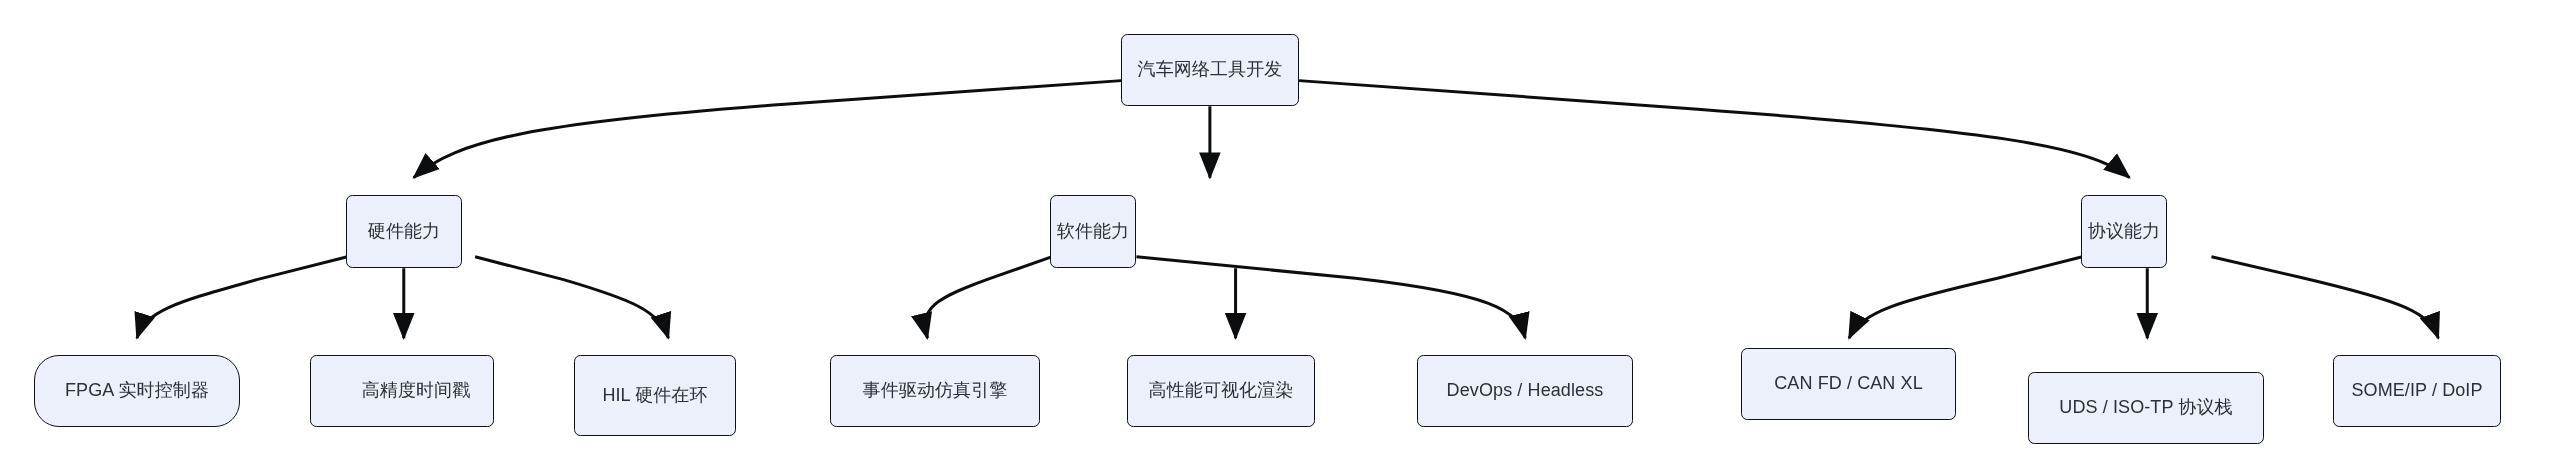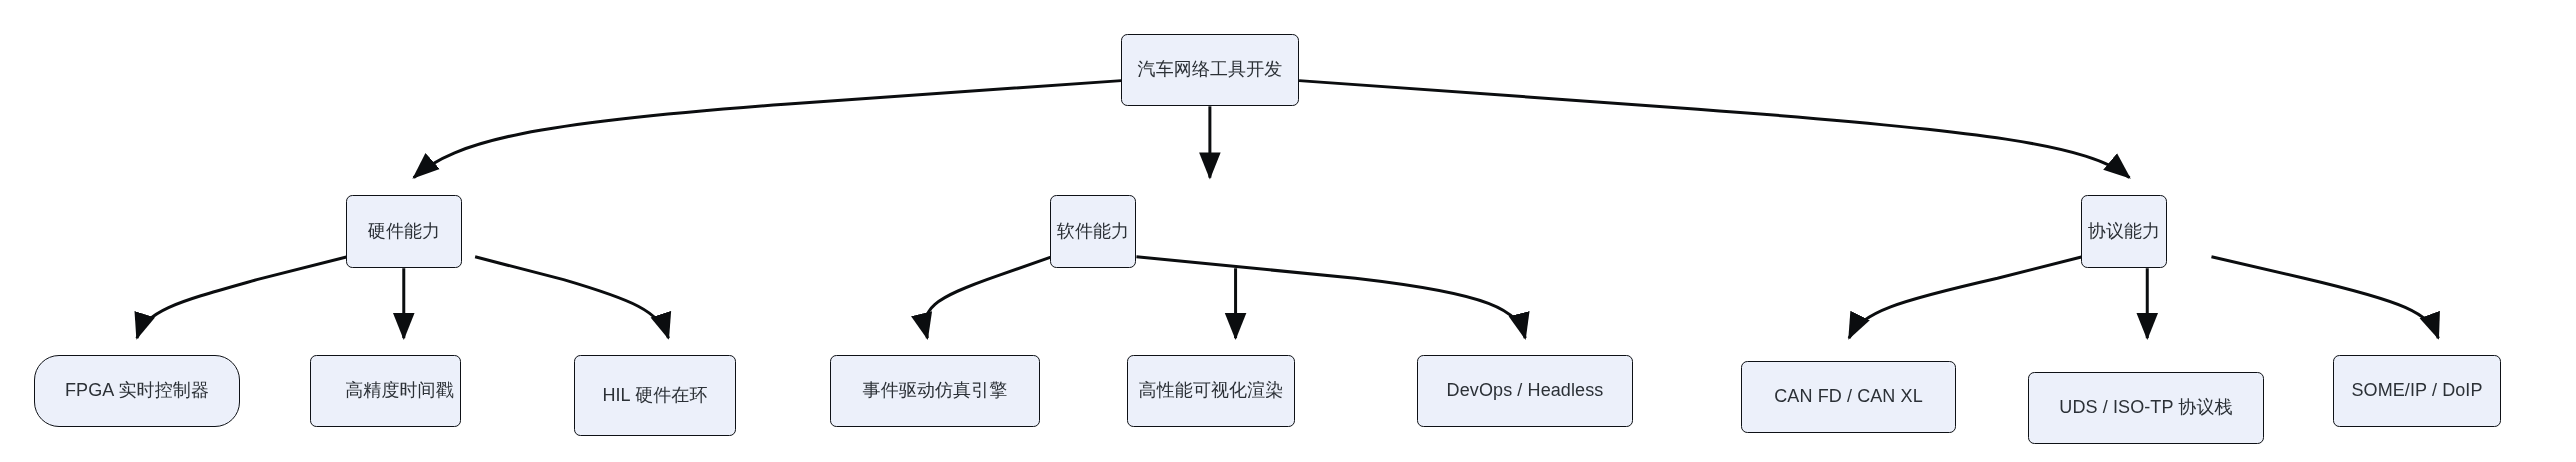--- a/index.html
+++ b/index.html
@@ -104,41 +104,41 @@
   </div>
 
   <div class="node level2" style="left:2081px; top:195px; width:86px; height:73px;">
     <span class="node-label">协议能力</span>
   </div>
 
   <div class="node leaf" style="left:34px; top:355px; width:206px; height:72px;border-radius:25px;">
     <span class="node-label">FPGA 实时控制器</span>
   </div>
 
-  <div class="node leaf" style="left:310px; top:355px; width:151px; height:72px;padding-left:28px;">
+  <div class="node leaf" style="left:310px; top:355px; width:184px; height:72px;padding-left:28px;">
     <span class="node-label">高精度时间戳</span>
   </div>
 
   <div class="node leaf" style="left:574px; top:355px; width:162px; height:81px;">
     <span class="node-label">HIL 硬件在环</span>
   </div>
 
   <div class="node leaf" style="left:830px; top:355px; width:210px; height:72px;">
     <span class="node-label">事件驱动仿真引擎</span>
   </div>
 
-  <div class="node leaf" style="left:1127px; top:355px; width:168px; height:72px;">
+  <div class="node leaf" style="left:1127px; top:355px; width:188px; height:72px;">
     <span class="node-label">高性能可视化渲染</span>
   </div>
 
   <div class="node leaf" style="left:1417px; top:355px; width:216px; height:72px;">
     <span class="node-label">DevOps / Headless</span>
   </div>
 
-  <div class="node leaf" style="left:1741px; top:361px; width:215px; height:72px;">
+  <div class="node leaf" style="left:1741px; top:348px; width:215px; height:72px;">
     <span class="node-label">CAN FD / CAN XL</span>
   </div>
 
   <div class="node leaf" style="left:2028px; top:372px; width:236px; height:72px;">
     <span class="node-label">UDS / ISO-TP 协议栈</span>
   </div>
 
   <div class="node leaf" style="left:2333px; top:355px; width:168px; height:72px;">
     <span class="node-label">SOME/IP / DoIP</span>
   </div>

